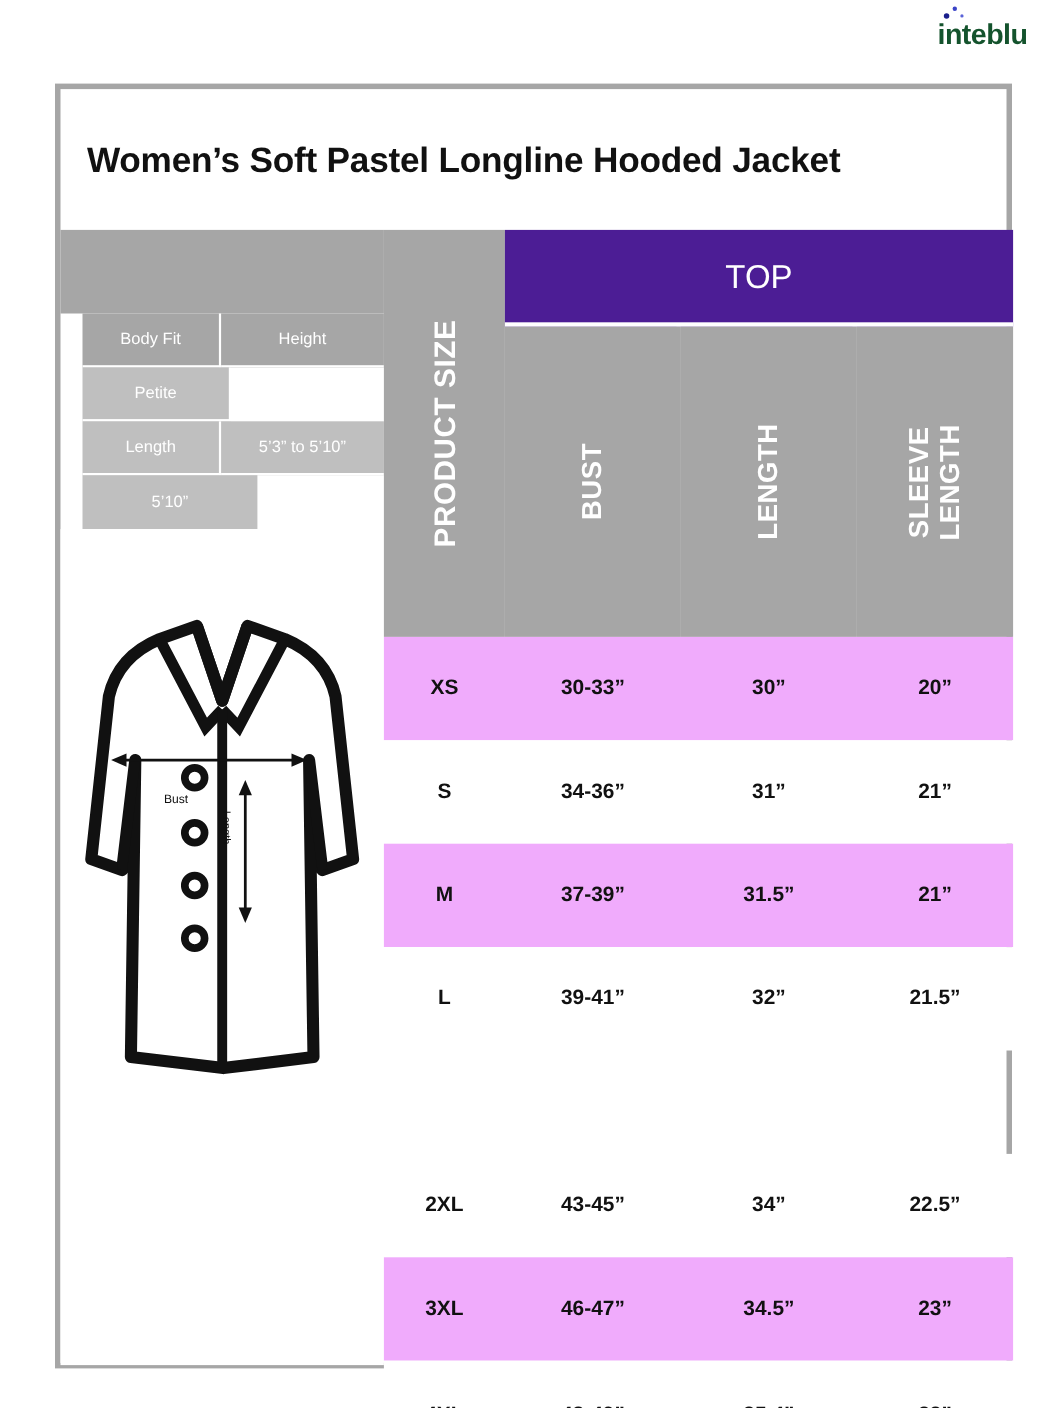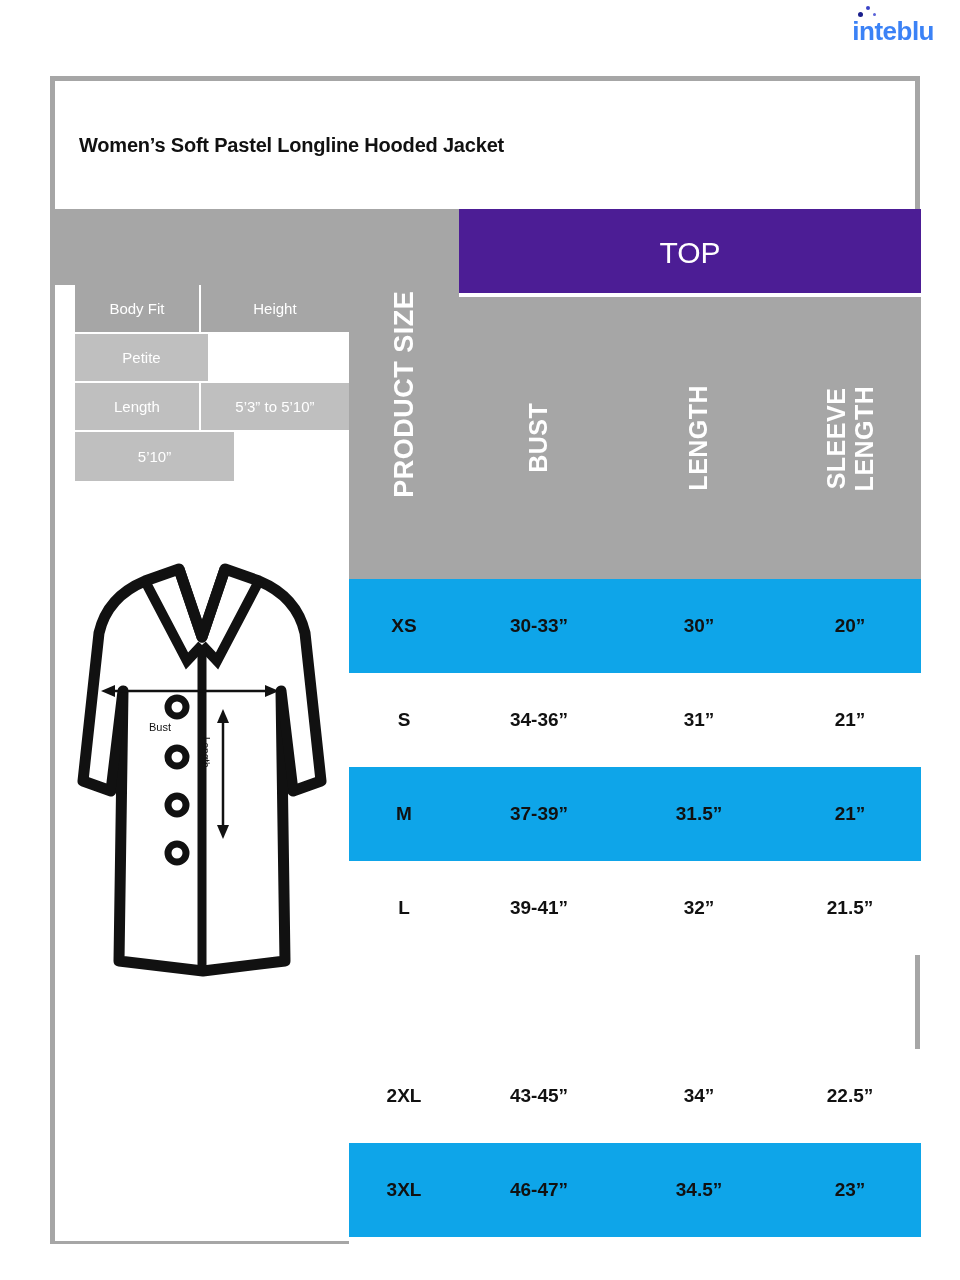--- a/index.html
+++ b/index.html
@@ -21,21 +21,21 @@
   .brand {
     position: absolute;
     top: 18px;
     right: 26px;
     text-align: right;
     line-height: 1;
   }
   .brand-name {
     font-size: 26px;
     font-weight: bold;
-    color: #3b82f6;
+    color: #14532d;
     letter-spacing: -0.5px;
   }
   .brand-dots {
     position: absolute;
     top: -12px;
     left: 6px;
     width: 24px;
     height: 14px;
   }
   .dot {
@@ -62,29 +62,29 @@
   .title-bar {
     position: absolute;
     left: 0; top: 0;
     width: 100%;
     height: 128px;
     display: flex;
     align-items: center;
     padding-left: 24px;
   }
   .title {
-    font-size: 20px;
+    font-size: 32px;
     font-weight: bold;
     color: #111111;
     letter-spacing: -0.2px;
   }
 
   
   .hdr-grey { background: #a6a6a6; color: #ffffff; }
-  .row-grey { background: #0ea5e9; }
+  .row-grey { background: #f0abfc; }
   .row-white { background: #ffffff; }
 
   .blk { position: absolute; }
 
   
   #left-top-grey  { left: 0;   top: 128px; width: 294px; height: 76px; }
   
   .bf-table {
     position: absolute;
     left: 0; top: 204px;

